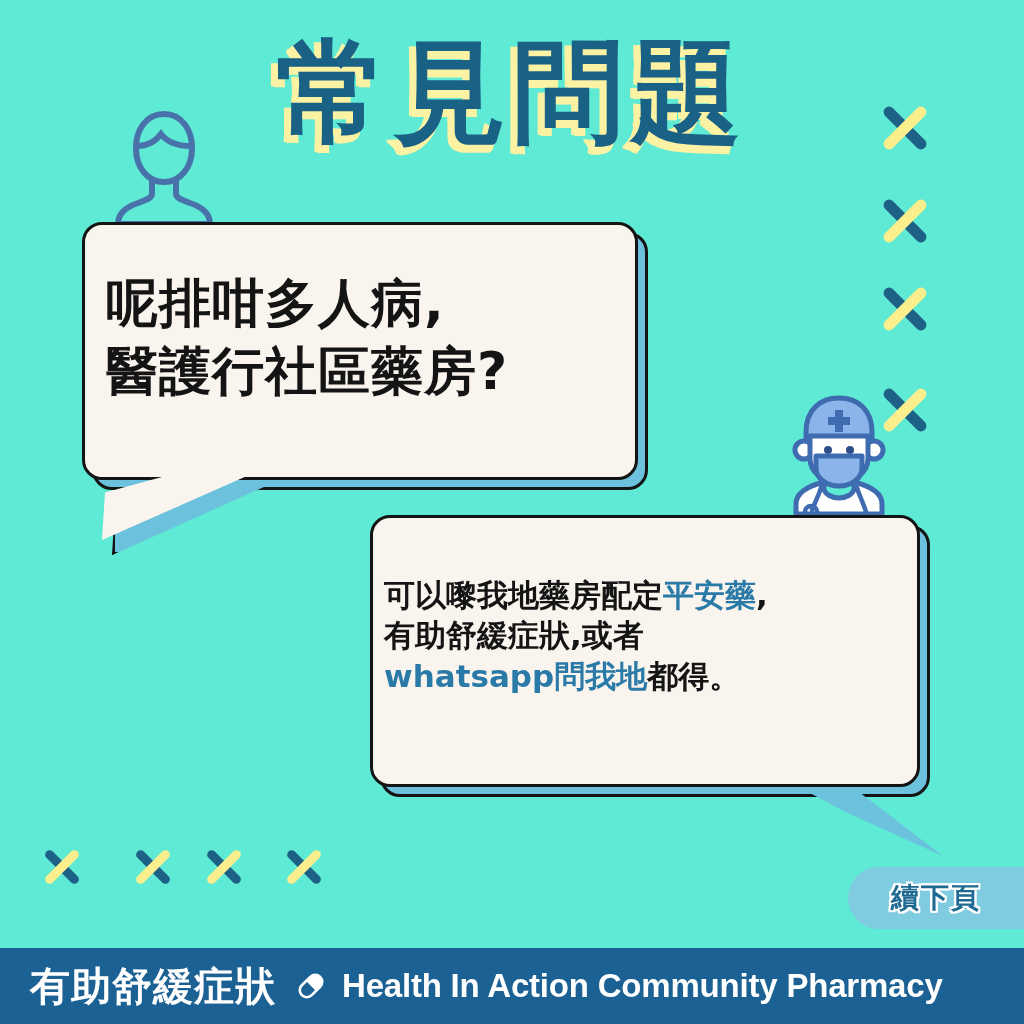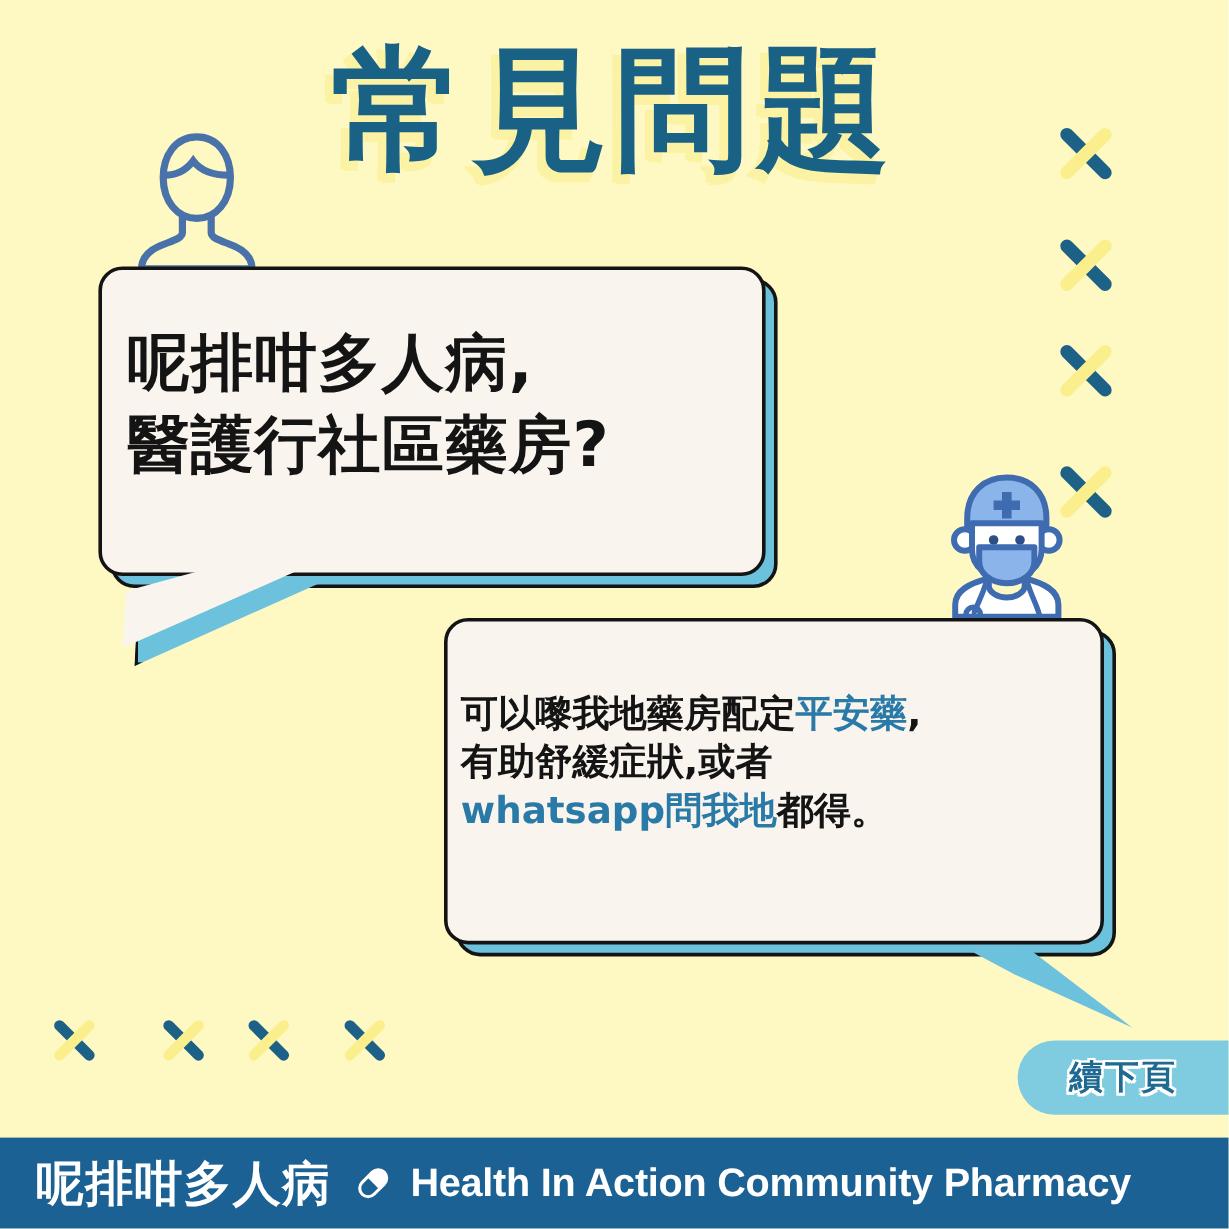--- a/index.html
+++ b/index.html
@@ -4,21 +4,21 @@
 <style>
   html, body {
     margin: 0;
     padding: 0;
     background: #ffffff;
   }
   #poster {
     position: relative;
     width: 1024px;
     height: 1024px;
-    background: #fef9c3;
+    background: #5eead4;
     overflow: hidden;
     font-family: "Liberation Sans", "DejaVu Sans", sans-serif;
   }
 
   
   .title-wrap {
     position: absolute;
     left: 0;
     top: 26px;
     width: 1024px;
@@ -287,21 +287,21 @@
   </div>
   <div class="bubble-text" id="bubble-answer-text"><span>可以嚟我地藥房配定</span><span class="hl">平安藥</span><span>,
 有助舒緩症狀,或者
 </span><span class="hl">whatsapp問我地</span><span>都得。</span></div>
 
   <div id="next-page-button">
     <span id="next-page-label">續下頁</span>
   </div>
 
   <div id="footer-bar">
-    <span id="footer-name-zh">呢排咁多人病</span>
+    <span id="footer-name-zh">有助舒緩症狀</span>
     <span id="footer-pill-icon">
       <svg width="34" height="34" viewBox="0 0 34 34">
         <g transform="rotate(-45 17 17)">
           <rect x="4" y="10" width="26" height="14" rx="7" ry="7" fill="none" stroke="#ffffff" stroke-width="2.6"></rect>
           <path d="M17 10 L23 10 A7 7 0 0 1 23 24 L17 24 Z" fill="#ffffff"></path>
         </g>
       </svg>
     </span>
     <span id="footer-name-en">Health In Action Community Pharmacy</span>
   </div>

